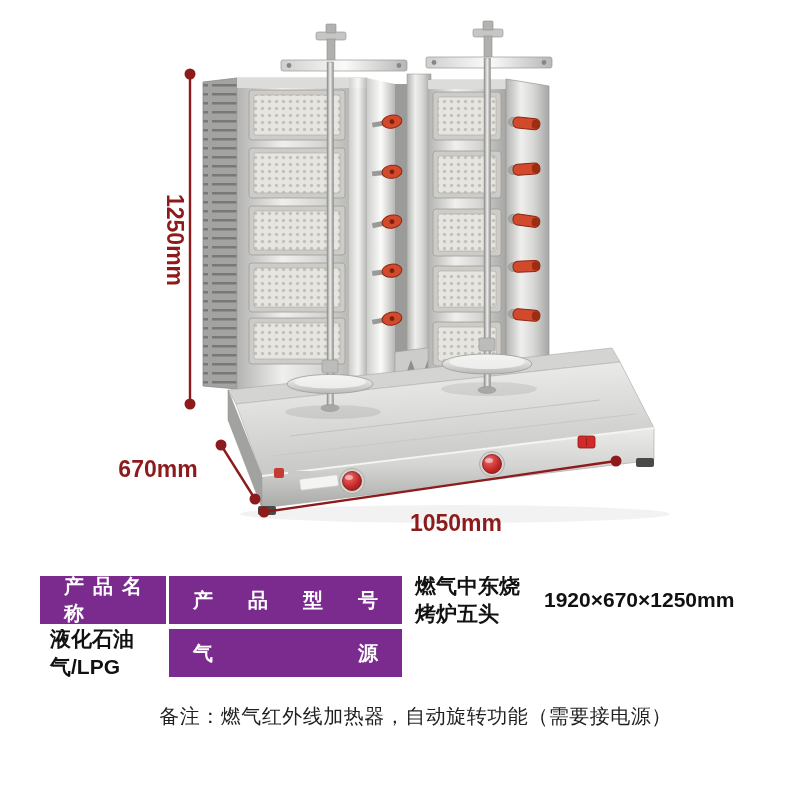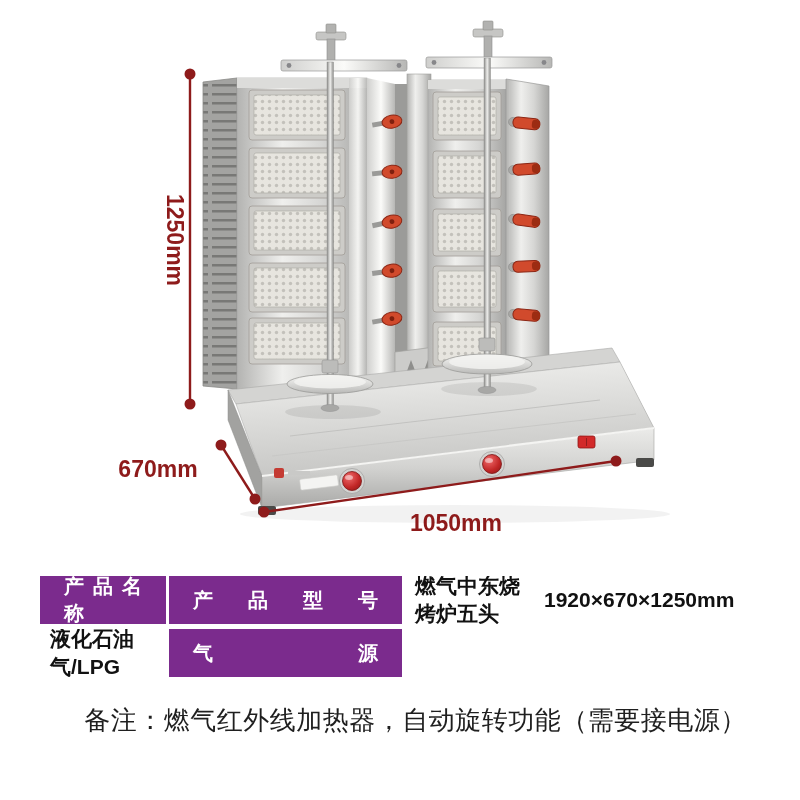--- a/index.html
+++ b/index.html
@@ -19,21 +19,21 @@
               font-family:"Liberation Sans","DejaVu Sans",sans-serif; }
 
   .spec-table { width:720px; margin:16px 40px 0 40px; display:grid;
                 grid-template-columns:126px 233px 126px 1fr; gap:5px 3px; }
   .cell { height:48px; display:flex; align-items:center; overflow:hidden; }
   .cell.label { background:var(--label-bg); color:#ffffff; font-weight:bold;
                 font-size:20px; padding:0 24px; }
   .cell.label span { display:block; width:100%; text-align:justify; text-align-last:justify; }
   .cell.value { color:#111111; font-weight:bold; font-size:21px; padding-left:10px; }
   .cell.empty { background:transparent; }
-  .note { margin-top:26px; text-align:center; font-size:26px; color:#1f1f1f; letter-spacing:0.5px;margin-left:31px; }
+  .note { margin-top:26px; text-align:center; font-size:20px; color:#1f1f1f; letter-spacing:0.5px;margin-left:31px; }
 </style>
 </head>
 <body>
 
 <div class="page">
 
   <svg class="figure-svg" viewBox="0 0 800 560">
     <defs>
       <linearGradient id="steelV" x1="0" y1="0" x2="1" y2="0">
         <stop offset="0" stop-color="#b3b3b1"></stop>

